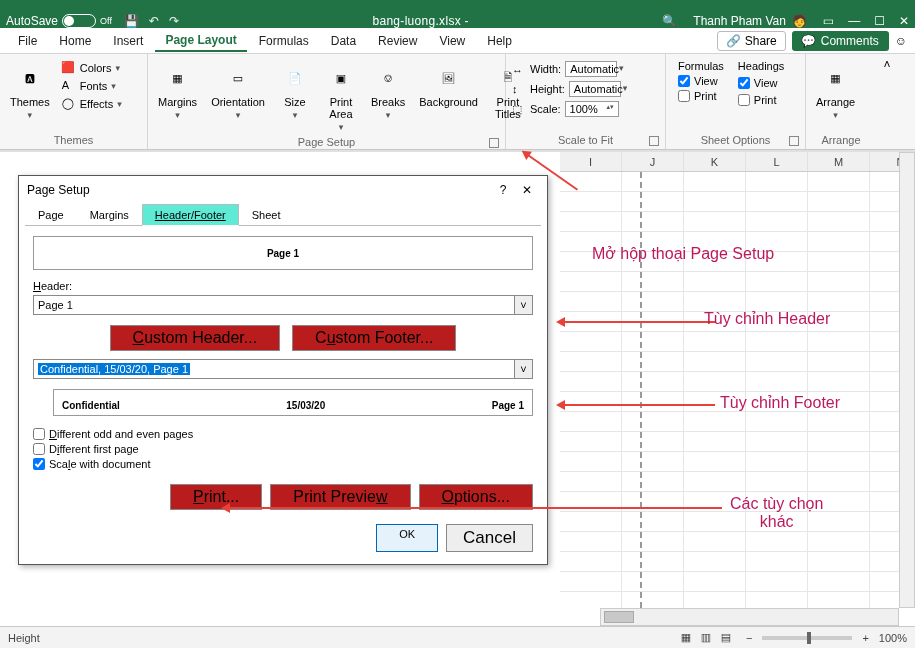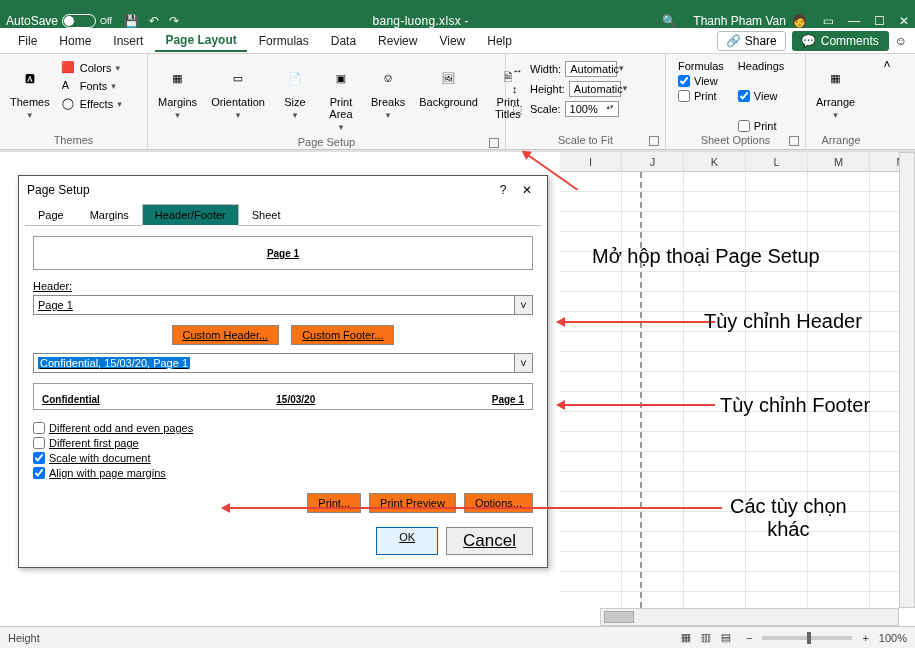--- a/index.html
+++ b/index.html
@@ -61,39 +61,39 @@
 .status .slider { width:90px; height:4px; background:#ccc; position:relative; }
 .status .slider::after { content:""; position:absolute; left:45px; top:-4px; width:4px; height:12px; background:#666; }
 
 
 .dialog { position:absolute; left:18px; top:175px; width:530px; background:#fff; border:1px solid #555; box-shadow:2px 2px 6px rgba(0,0,0,.3); }
 .dialog .titlebar-dlg { height:27px; display:flex; align-items:center; padding:0 8px; font-size:12px; }
 .dialog .titlebar-dlg .sp { flex:1; }
 .dialog .titlebar-dlg .ctl { width:24px; text-align:center; cursor:pointer; }
 .dialog .tabs { display:flex; border-bottom:1px solid #bbb; margin:0 6px; }
 .dialog .tabs .dtab { padding:4px 12px; border:1px solid transparent; font-size:11px; cursor:pointer; position:relative; top:1px; }
-.dialog .tabs .dtab.active { border:1px solid #bbb; border-bottom:1px solid #fff; background:#0f766e; }
-.dialog .content { padding:8px 14px 12px;text-decoration:underline; }
+.dialog .tabs .dtab.active { border:1px solid #bbb; border-bottom:1px solid #fff; background:#5eead4;text-decoration:underline; }
+.dialog .content { padding:8px 14px 12px; }
 .preview { border:1px solid #999; height:34px; display:flex; align-items:center; justify-content:center; font-size:10px; font-weight:bold; margin:2px 0 10px; }
 .lbl { font-size:11px; margin:4px 0 3px; }
 .combo { border:1px solid #888; height:20px; display:flex; align-items:center; padding:0 4px; font-size:11px; background:#fff; position:relative; }
 .combo .arr { position:absolute; right:0; top:0; bottom:0; width:18px; border-left:1px solid #888; background:#eee; display:flex; align-items:center; justify-content:center; }
 .combo.sel .txt { background:#0078d7; color:#fff; padding:0 2px; }
 .btnrow { display:flex; justify-content:center; gap:12px; margin:10px 0 8px; }
-.btn { border:1px solid #888; background:#f97316; padding:3px 10px; font-size:11px; cursor:pointer; }
-.ftr-preview { border:1px solid #999; margin-top:10px; padding:10px 8px 4px; display:flex; justify-content:space-between; font-size:10px; font-weight:bold; }
+.btn { border:1px solid #888; background:#b91c1c; padding:3px 22px; font-size:16px; cursor:pointer; }
+.ftr-preview { border:1px solid #999; margin-top:10px; padding:10px 8px 4px; display:flex; justify-content:space-between; font-size:10px; font-weight:bold;margin-left:20px; }
 .opts { margin-top:12px; }
 .opts .chk { margin:3px 0; }
 .dlg-btns { display:flex; justify-content:flex-end; gap:8px; margin-top:14px; }
 .dlg-btns.upper { justify-content:flex-end; }
 .okbtn { border:1px solid #0067b8; background:#e5f1fb; color:#000; padding:3px 22px; font-size:11px; cursor:pointer; }
 .cancelbtn { border:1px solid #888; background:#eee; padding:3px 16px; font-size:17px; cursor:pointer; }
 
 
-.anno { position:absolute; color:#000000; font-size:20px; font-weight:400; }
+.anno { position:absolute; color:#be185d; font-size:16px; font-weight:400; }
 .anno-line { position:absolute; height:2px; background:#e8413a; }
 .anno-line::before { content:""; position:absolute; left:-9px; top:-4px; border:5px solid transparent; border-right:9px solid #e8413a; }
 </style>
 </head>
 <body>
 
 <div class="titlebar">
   <div class="autosave">
     <span>AutoSave</span>
     <span class="toggle"></span>
@@ -241,21 +241,21 @@
         <div style="font-size:11px">Formulas</div>
         <label class="chk">
             <input type="checkbox" checked="" style="">
             <span>View</span>
           </label>
         <label class="chk">
             <input type="checkbox" style="">
             <span>Print</span>
           </label>
       </div>
-      <div style="display:flex;flex-direction:column;gap:18px">
+      <div style="display:flex;flex-direction:column;gap:5px">
         <div style="font-size:11px">Headings</div>
         <label class="chk">
             <input type="checkbox" checked="" style="">
             <span>View</span>
           </label>
         <label class="chk">
             <input type="checkbox" style="">
             <span>Print</span>
           </label>
       </div>
@@ -348,24 +348,20 @@
           <span><u>D</u>ifferent odd and even pages</span>
         </label>
       <label class="chk">
           <input type="checkbox" style="">
           <span>D<u>i</u>fferent first page</span>
         </label>
       <label class="chk">
           <input type="checkbox" checked="" style="">
           <span>Sca<u>l</u>e with document</span>
         </label>
-      <label class="chk">
-          <input type="checkbox" checked="" style="">
-          <span>Align with page <u>m</u>argins</span>
-        </label>
     </div>
     <div class="dlg-btns upper">
       <div class="btn"><u>P</u>rint...</div>
       <div class="btn">Print Previe<u>w</u></div>
       <div class="btn"><u>O</u>ptions...</div>
     </div>
     <div class="dlg-btns">
       <div class="okbtn">OK</div>
       <div class="cancelbtn">Cancel</div>
     </div>

